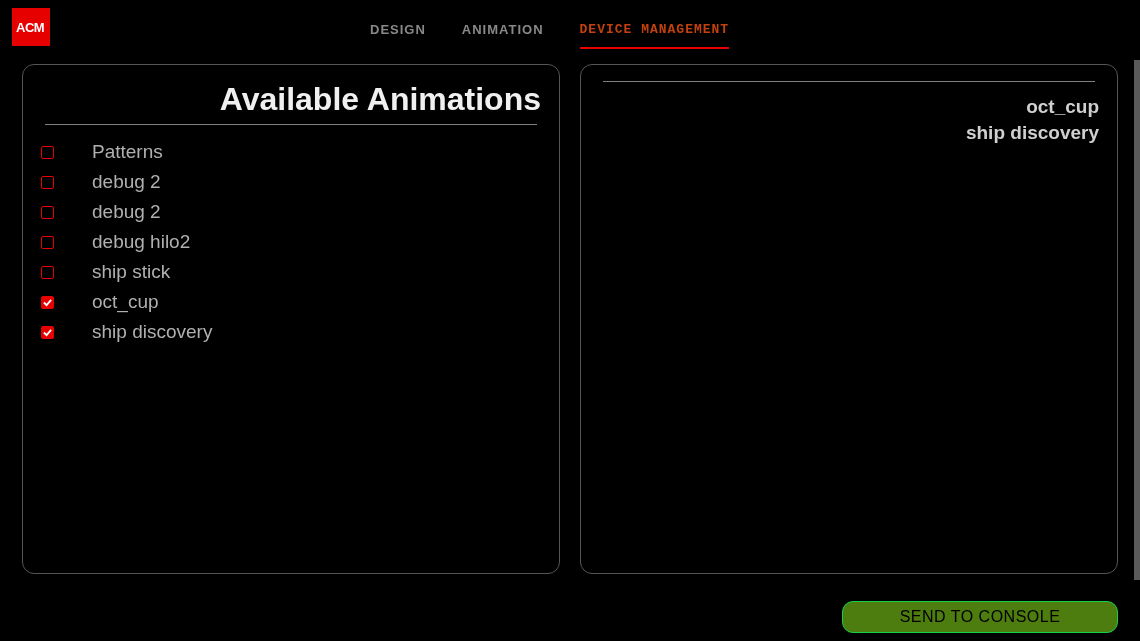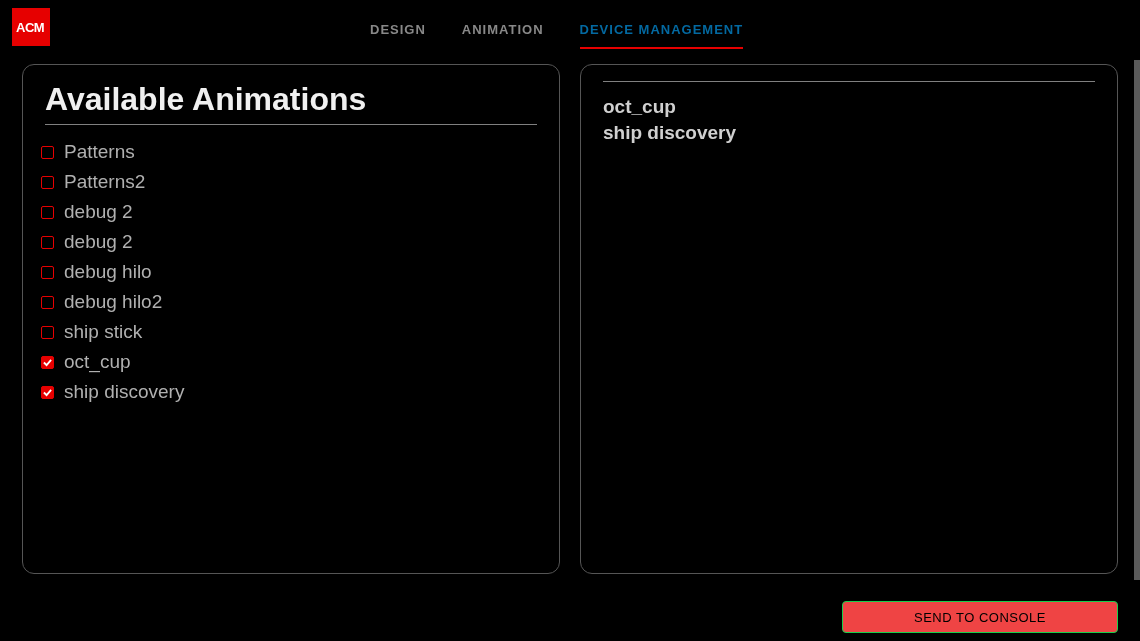--- a/index.html
+++ b/index.html
@@ -47,35 +47,37 @@
     .tab {
       font-size: 13px;
       font-weight: 600;
       letter-spacing: 1px;
       color: #888888;
       cursor: pointer;
       position: relative;
       padding-bottom: 12px;
     }
     .tab.active {
-      color: #0369a1;
+      color: #c2410c;
+      font-family: Liberation Mono, monospace;
     }
     .tab.active::after {
       content: "";
       position: absolute;
       left: 0;
       right: 0;
       bottom: 0;
       height: 2px;
       background: #e60000;
     }
     .content {
       display: flex;
       gap: 20px;
       padding: 14px 22px 0 22px;
+      text-align: right;
     }
     .card {
       border: 1px solid #555555;
       border-radius: 12px;
       flex: 1;
       padding: 16px 18px 18px 18px;
       height: 510px;
     }
     .card-title {
       color: #f0f0f0;
@@ -91,20 +93,21 @@
     .anim-list {
       list-style: none;
     }
     .anim-list li {
       display: flex;
       align-items: center;
       padding: 4px 0;
       font-size: 19px;
       color: #b0b0b0;
       cursor: pointer;
+      gap: 28px;
     }
     .checkbox {
       width: 13px;
       height: 13px;
       border: 1.5px solid #e60000;
       margin-right: 10px;
       display: inline-flex;
       align-items: center;
       justify-content: center;
       border-radius: 2px;
@@ -126,28 +129,28 @@
       color: #d0d0d0;
       padding: 2px 0;
       font-weight: 600;
     }
     .send-btn {
       position: absolute;
       bottom: 8px;
       right: 22px;
       width: 276px;
       height: 32px;
-      background: #ef4444;
+      background: #4d7c0f;
       border: 1px solid #18cf4c;
       color: #000000;
-      font-size: 13px;
+      font-size: 16px;
       font-weight: 400;
       letter-spacing: 0.5px;
       cursor: pointer;
-      border-radius: 4px;
+      border-radius: 11px;
       font-family: inherit;
     }
     .scroll-indicator {
       position: absolute;
       top: 60px;
       right: 0;
       width: 6px;
       height: 520px;
       background: #5a5a5a;
     }
@@ -171,33 +174,25 @@
   <div class="card">
     <h2 class="card-title">Available Animations</h2>
     <hr>
     <ul class="anim-list" id="available-list">
         <li>
           <span class="checkbox"></span>
           <span>Patterns</span>
         </li>
         <li>
           <span class="checkbox"></span>
-          <span>Patterns2</span>
-        </li>
-        <li>
-          <span class="checkbox"></span>
           <span>debug 2</span>
         </li>
         <li>
           <span class="checkbox"></span>
           <span>debug 2</span>
-        </li>
-        <li>
-          <span class="checkbox"></span>
-          <span>debug hilo</span>
         </li>
         <li>
           <span class="checkbox"></span>
           <span>debug hilo2</span>
         </li>
         <li>
           <span class="checkbox"></span>
           <span>ship stick</span>
         </li>
         <li>

